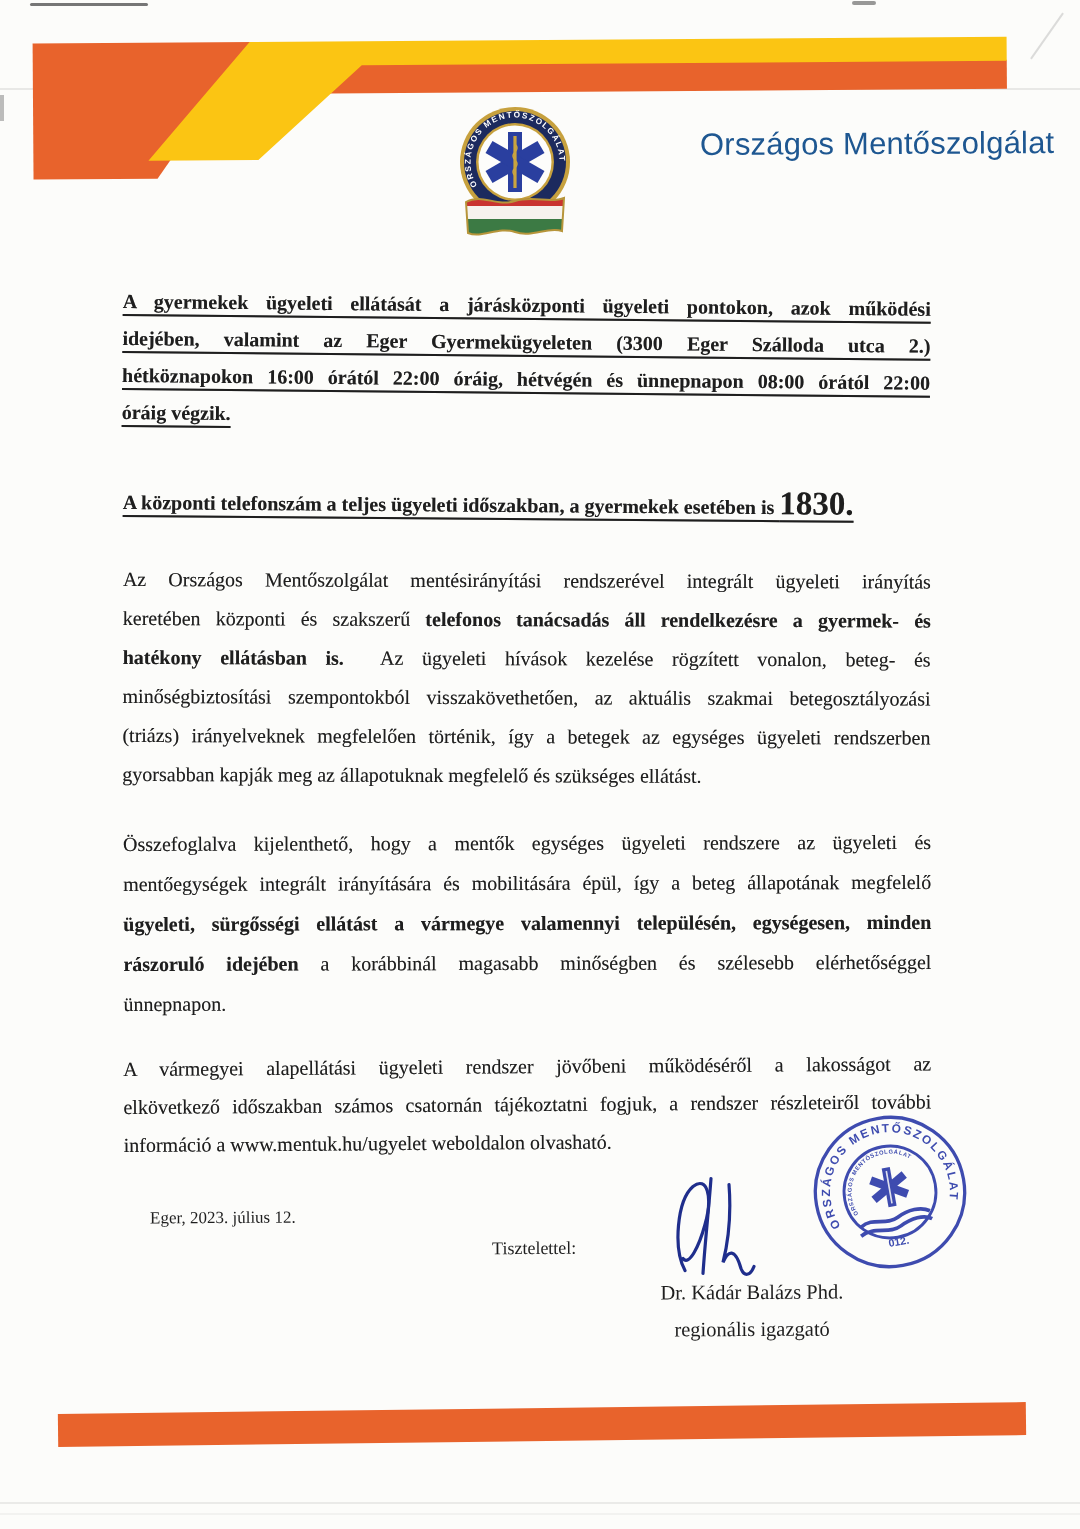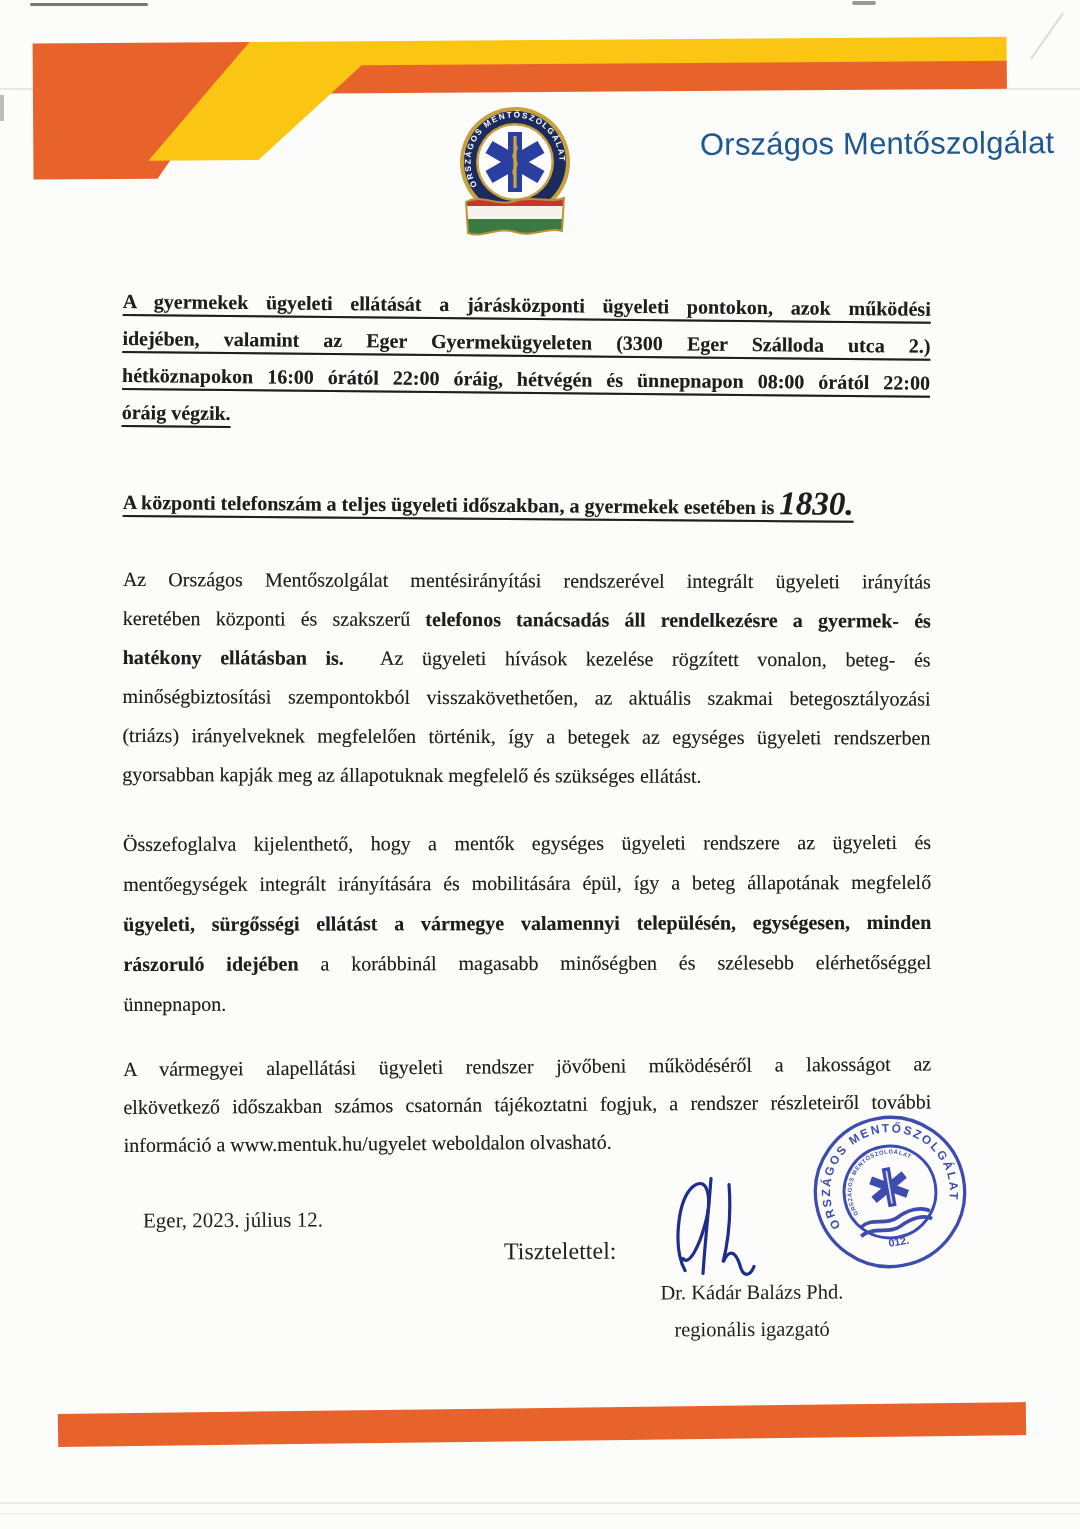--- a/index.html
+++ b/index.html
@@ -15,28 +15,28 @@
   
   .para{position:absolute;left:123px;width:808px;font-size:20px;
         text-shadow:0 0 0.5px rgba(25,25,25,0.45);}
   .tline{text-align:justify;text-align-last:justify;}
   .tlast{text-align-last:left;}
   .b{font-weight:bold;}
   .p1,.p2{font-weight:bold;}
   .p1 .tline,.p2 .tline{text-decoration:underline;text-decoration-thickness:2.4px;text-underline-offset:6px;}
   .p1{top:283px;line-height:37px;transform:rotate(0.55deg);transform-origin:left top;}
   .p2{top:476px;line-height:44px;white-space:nowrap;transform:rotate(0.45deg);transform-origin:left top;}
-  .p2 .big{font-size:33px;font-style:italic;}
+  .p2 .big{font-size:33px;}
   .p3{top:560px;line-height:39px;transform:rotate(0.18deg);transform-origin:left top;}
   .p4{top:824px;line-height:40px;transform:rotate(-0.15deg);transform-origin:left top;}
   .p5{top:1050px;line-height:38px;transform:rotate(-0.4deg);transform-origin:left top;}
 
   
-  .date{position:absolute;left:143px;top:1208px;font-size:21px;transform:rotate(-0.3deg);}
-  .salutation{position:absolute;left:504px;top:1238px;font-size:24px;transform:rotate(-0.3deg);}
+  .date{position:absolute;left:150px;top:1208px;font-size:17px;transform:rotate(-0.3deg);}
+  .salutation{position:absolute;left:492px;top:1238px;font-size:18px;transform:rotate(-0.3deg);}
   .signer{position:absolute;left:618px;top:1274px;width:268px;text-align:center;
           font-size:20.5px;line-height:37px;transform:rotate(-0.3deg);}
   .signature{position:absolute;left:655px;top:1168px;width:135px;height:120px;}
   .stamp{position:absolute;left:808px;top:1110px;width:164px;height:164px;
          mix-blend-mode:multiply;opacity:0.93;}
 
   
   .footer-bar{position:absolute;left:58px;top:1408px;width:968px;height:33px;
               background:#e8632c;transform:rotate(-0.7deg);}
 

